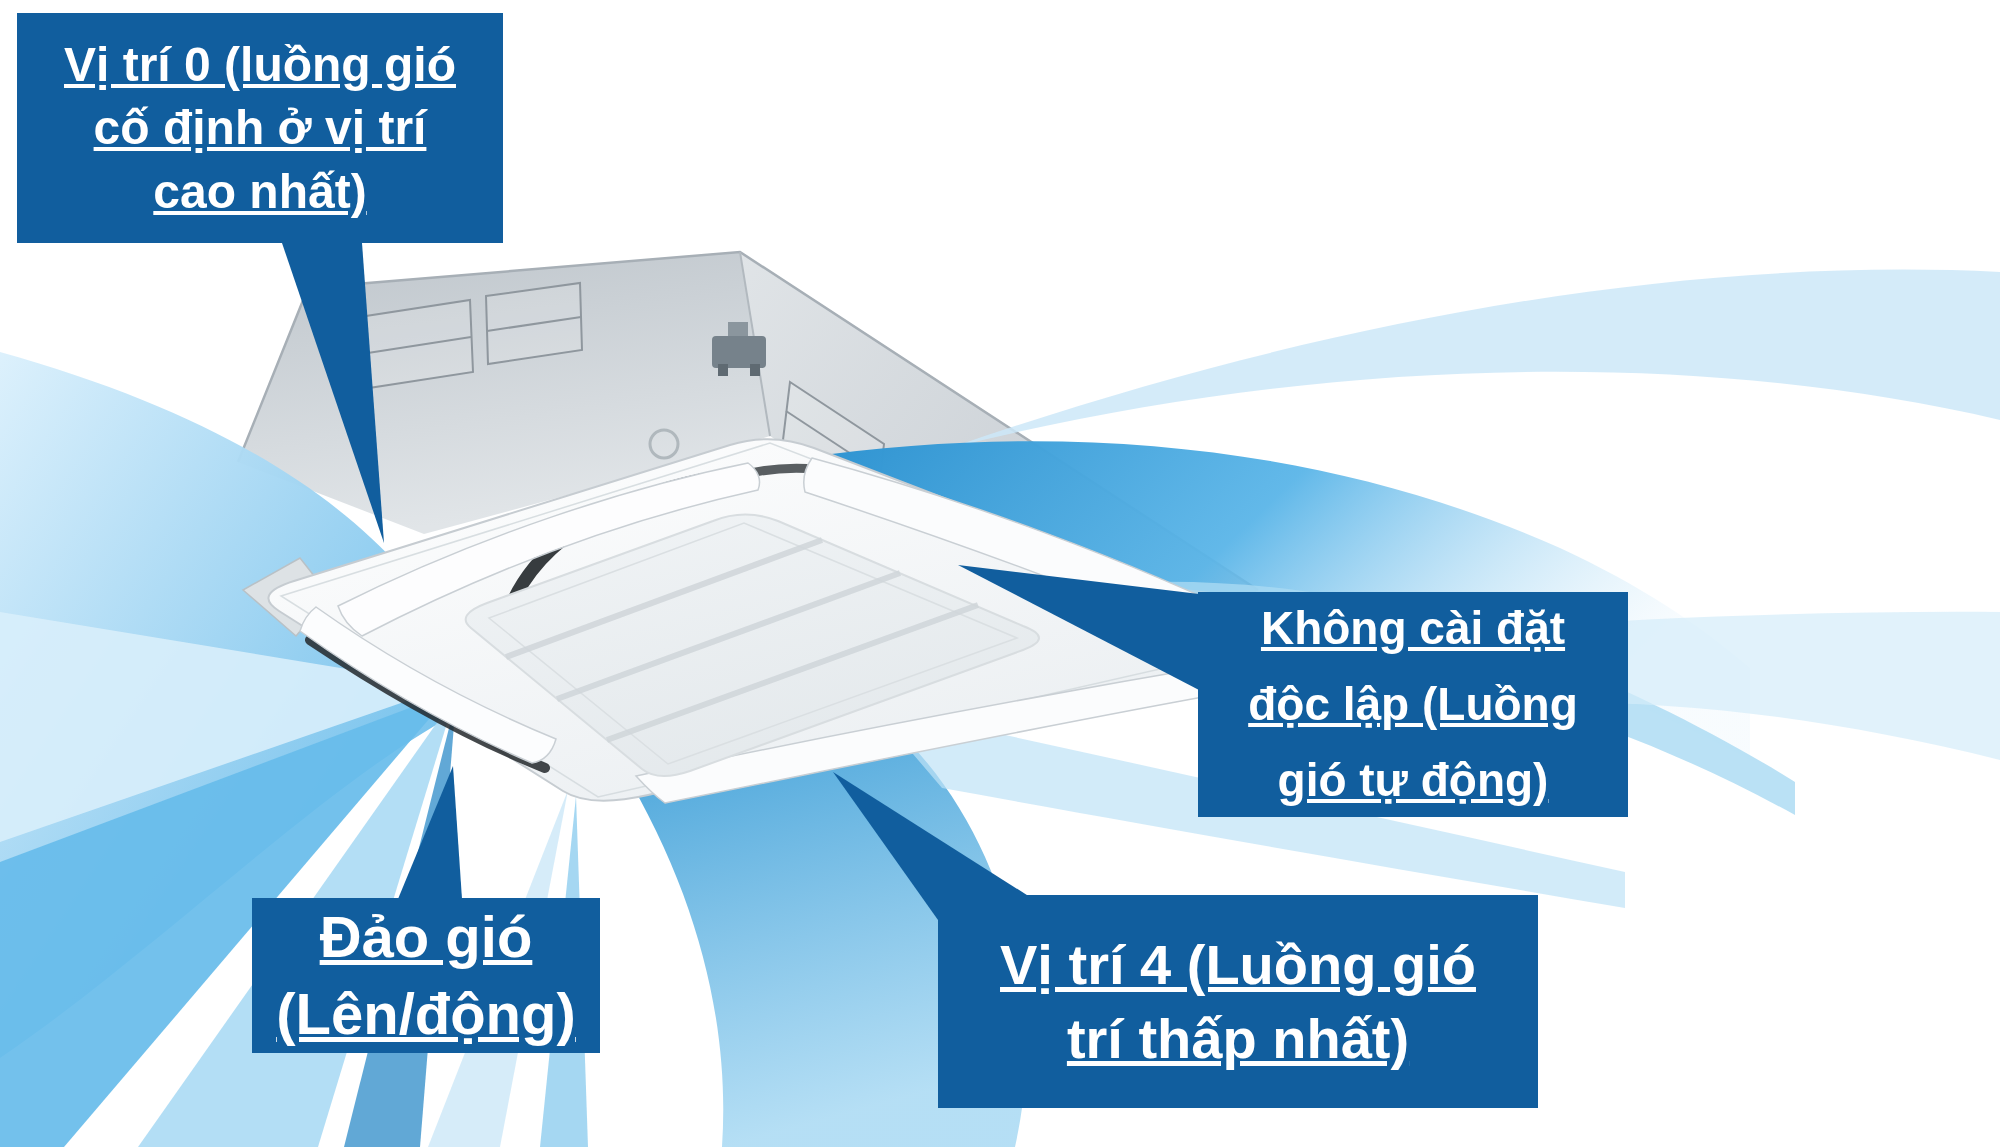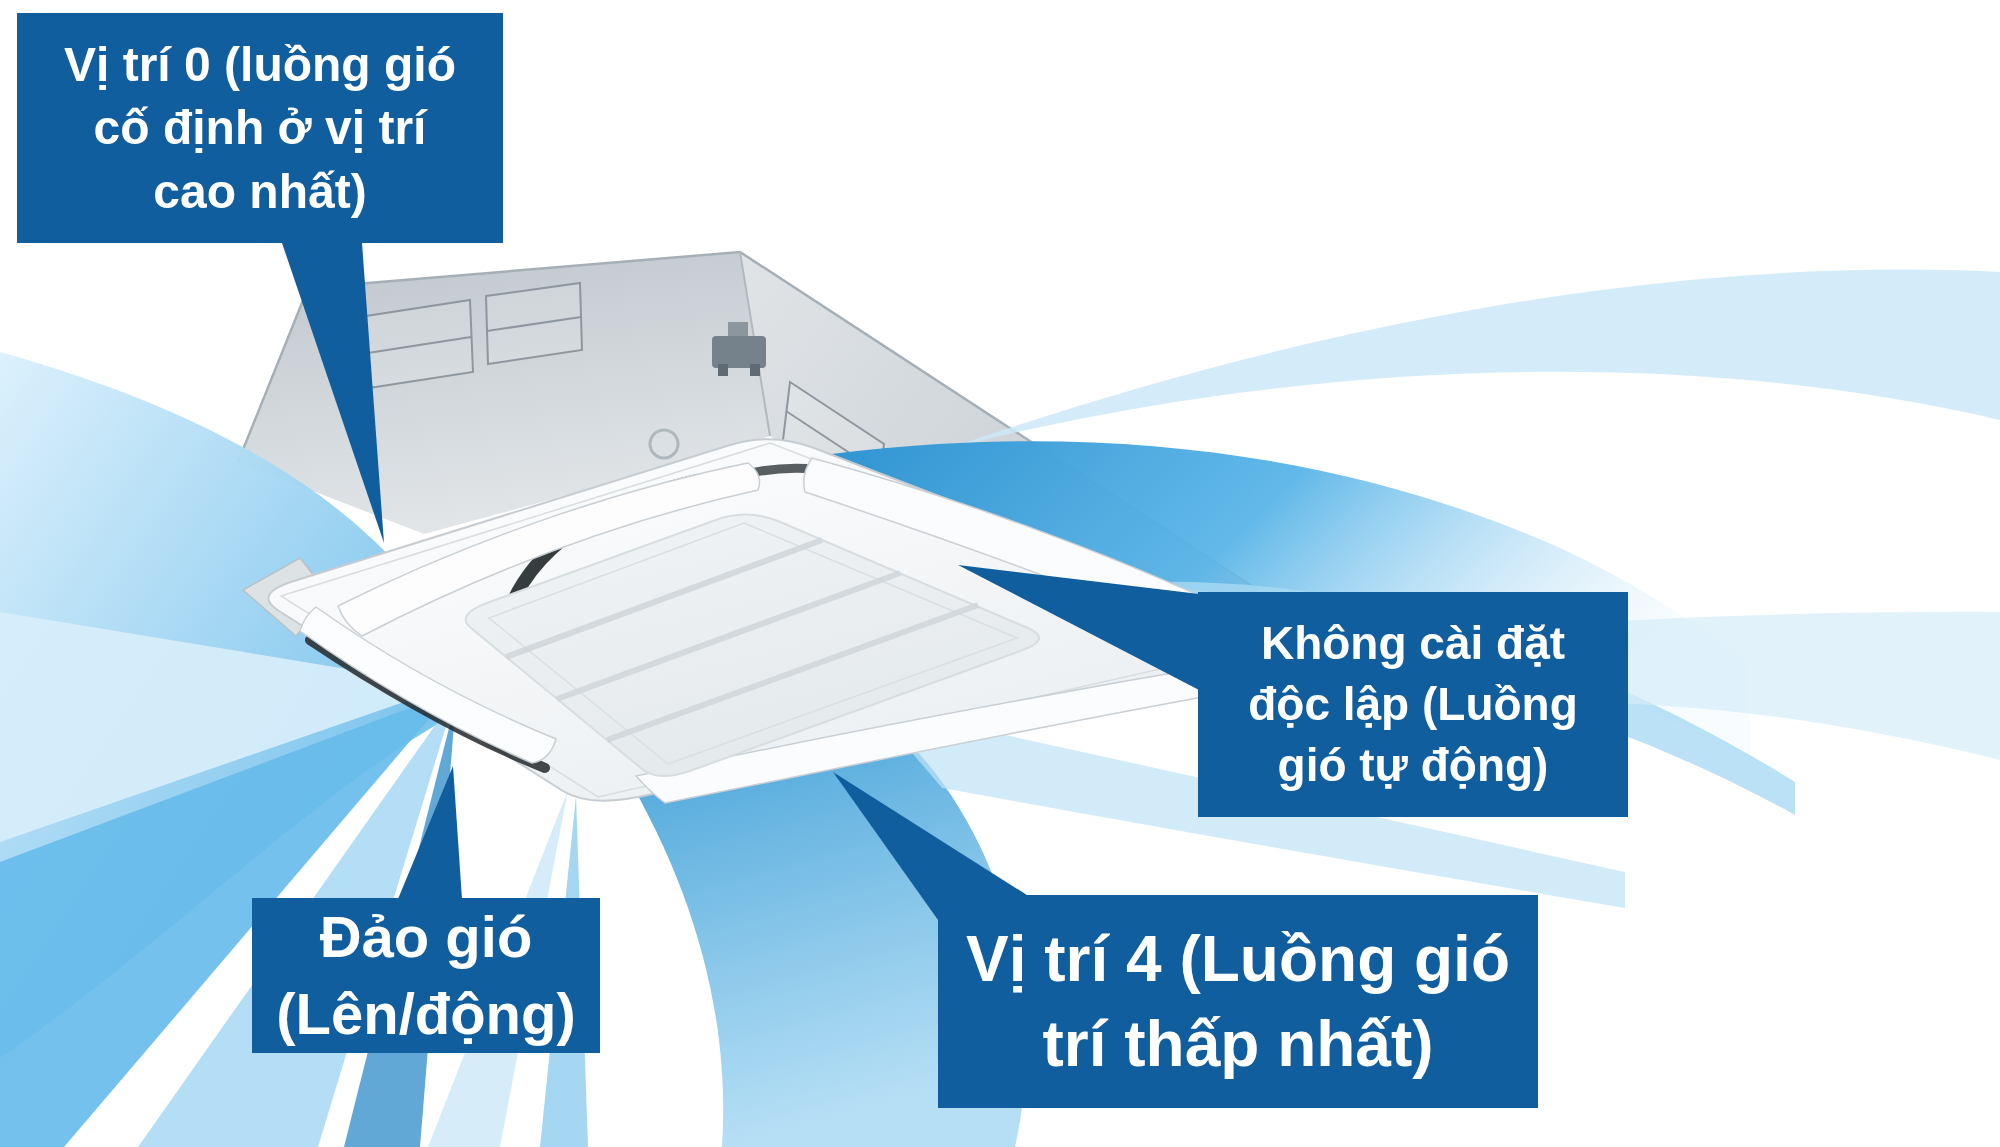--- a/index.html
+++ b/index.html
@@ -11,27 +11,27 @@
     overflow:hidden;
     font-family:"Liberation Sans","DejaVu Sans",sans-serif;
   }
   .stage svg{position:absolute;left:0;top:0;z-index:1;}
   .label-box{
     position:absolute;z-index:2;
     background:var(--label-bg,#115E9E);
     color:#ffffff;
     display:flex;flex-direction:column;justify-content:center;align-items:center;
     text-align:center;font-weight:700;line-height:1.32;
-    box-sizing:border-box;padding:6px 8px;
+    box-sizing:border-box;padding:6px 8px;text-decoration:underline;
   }
   .label-box .ln{white-space:nowrap;}
   #box-tl{left:17px;top:13px;width:486px;height:230px;font-size:48px;}
-  #box-r {left:1198px;top:592px;width:430px;height:225px;font-size:46px;}
+  #box-r {left:1198px;top:592px;width:430px;height:225px;font-size:46px;justify-content:space-between;}
   #box-bl{left:252px;top:898px;width:348px;height:155px;font-size:58px;}
-  #box-br{left:938px;top:895px;width:600px;height:213px;font-size:64px;}
+  #box-br{left:938px;top:895px;width:600px;height:213px;font-size:56px;}
 </style>
 </head>
 <body>
 
 <div class="stage">
 
   <svg viewBox="0 0 2000 1147" width="2000" height="1147" aria-hidden="true">
     <defs>
       <linearGradient id="gHouseL" x1="0" y1="0" x2="0.25" y2="1">
         <stop offset="0" stop-color="#bfc6cc"></stop>

